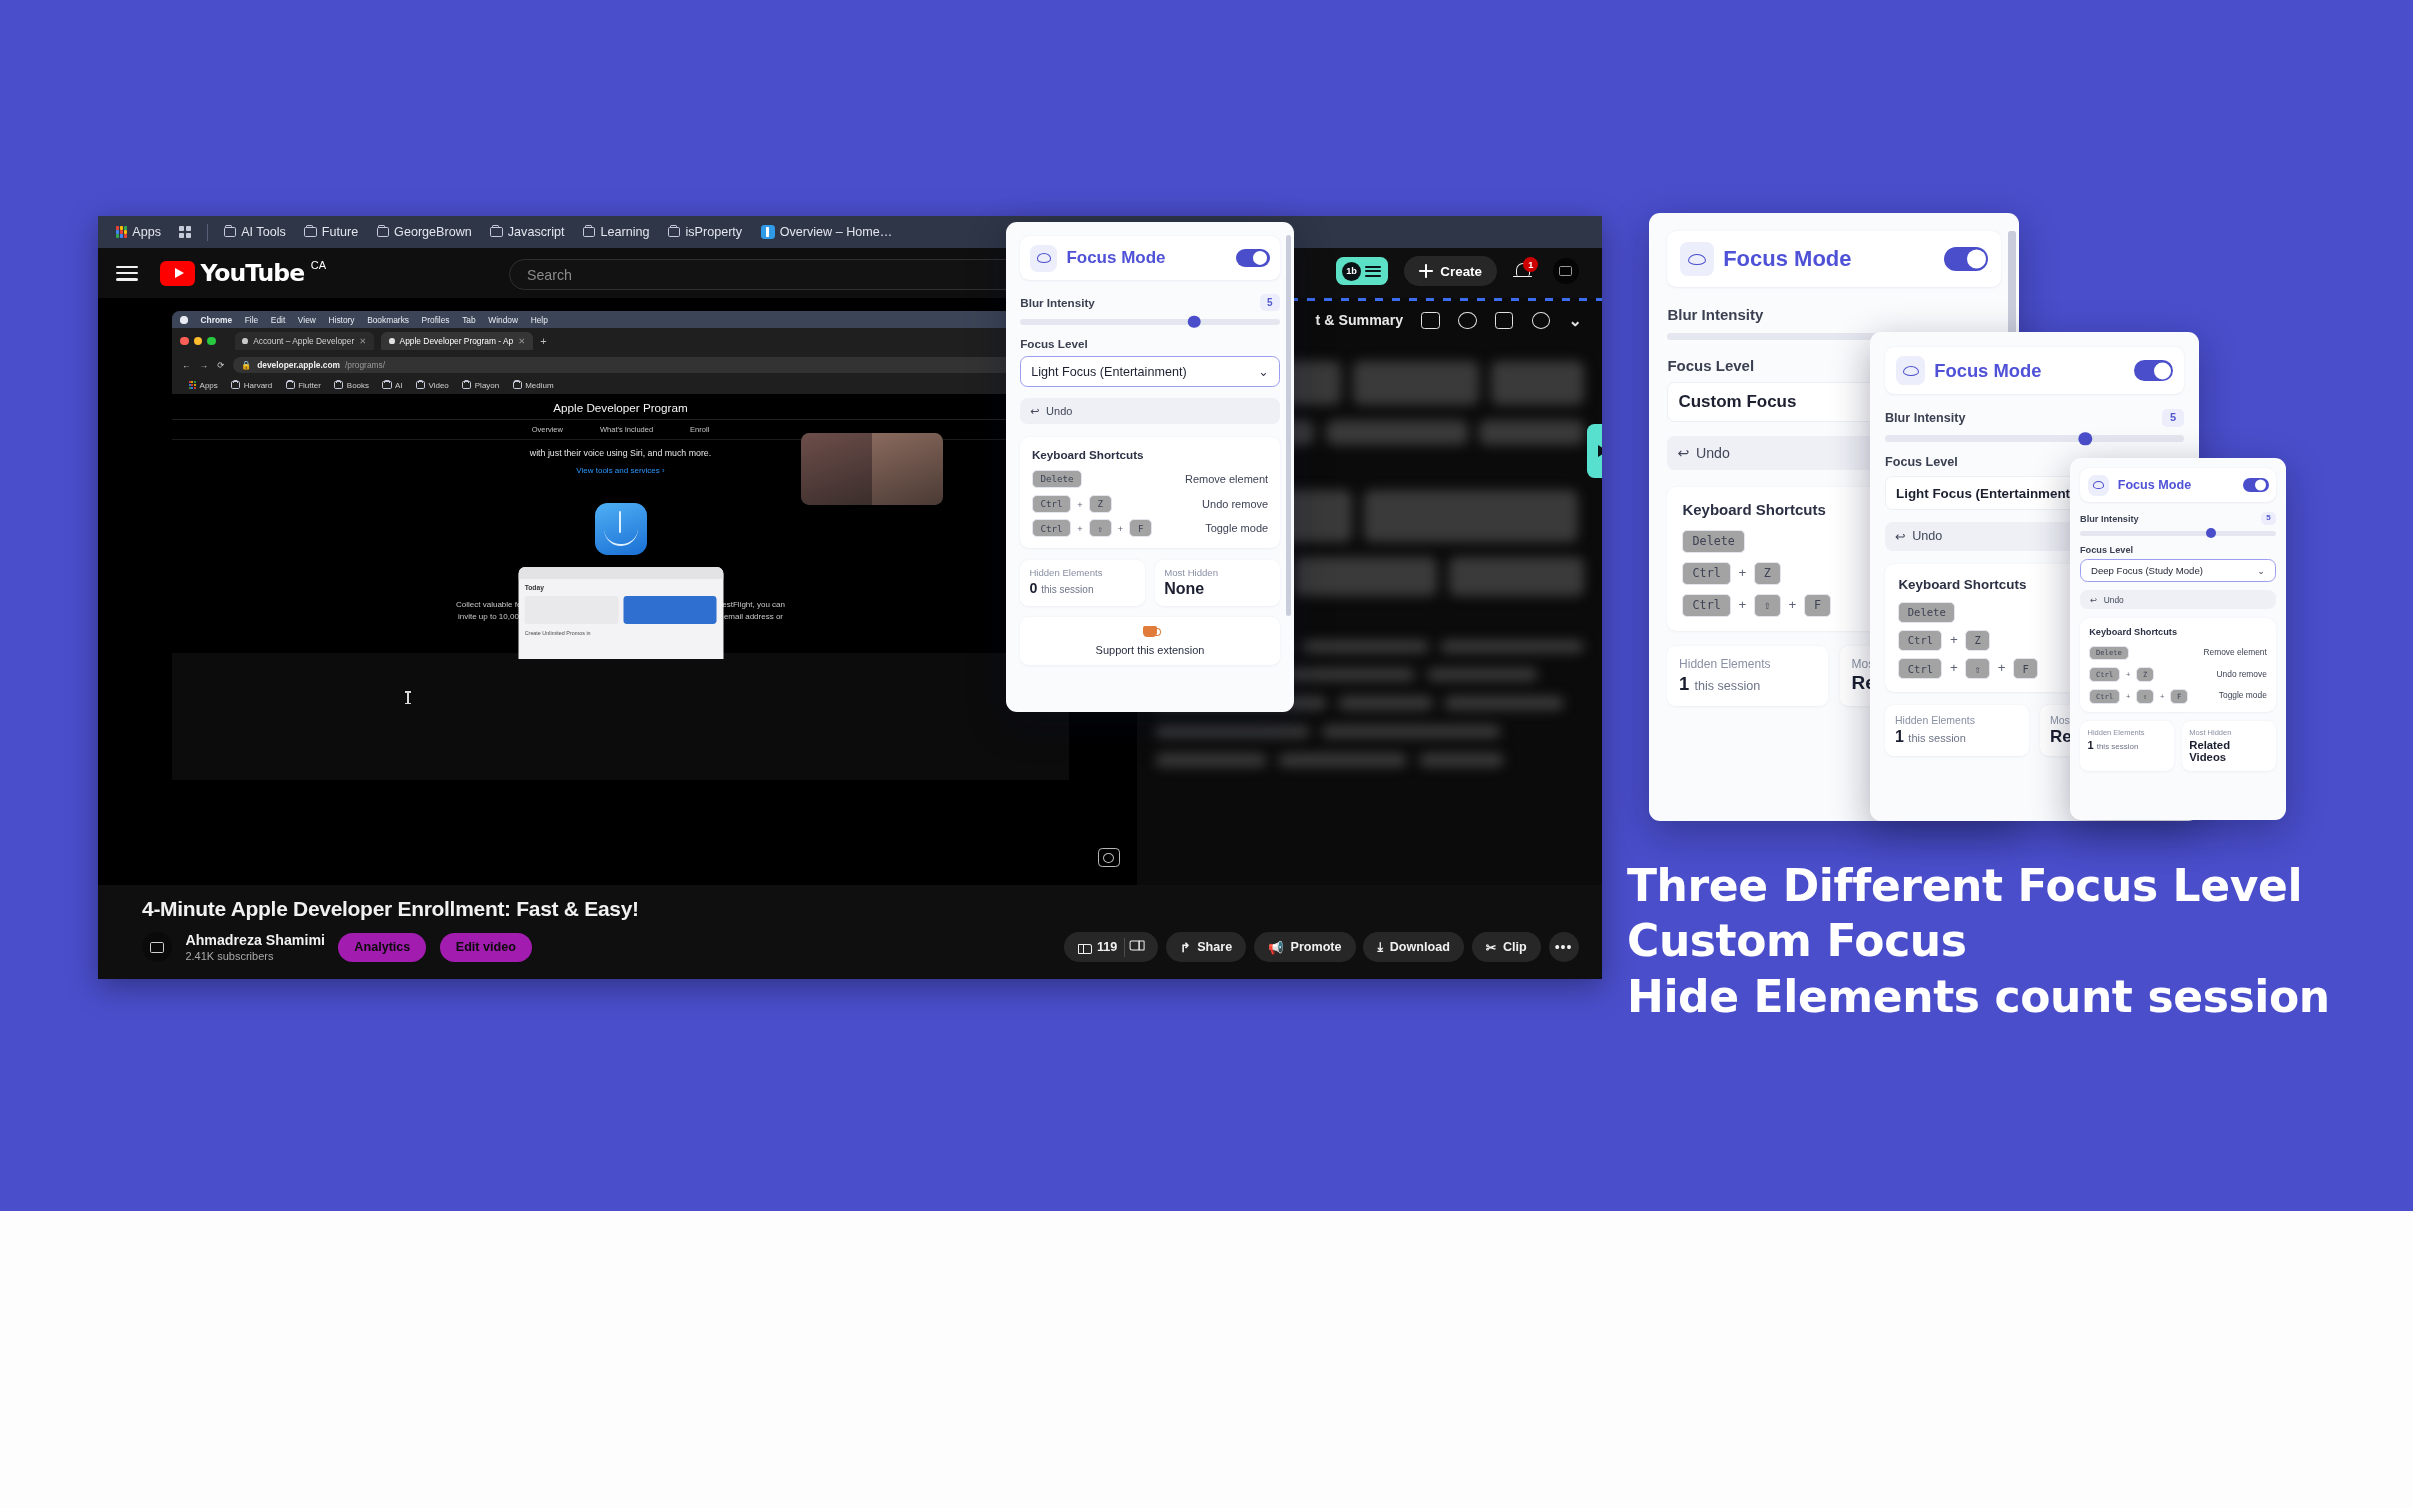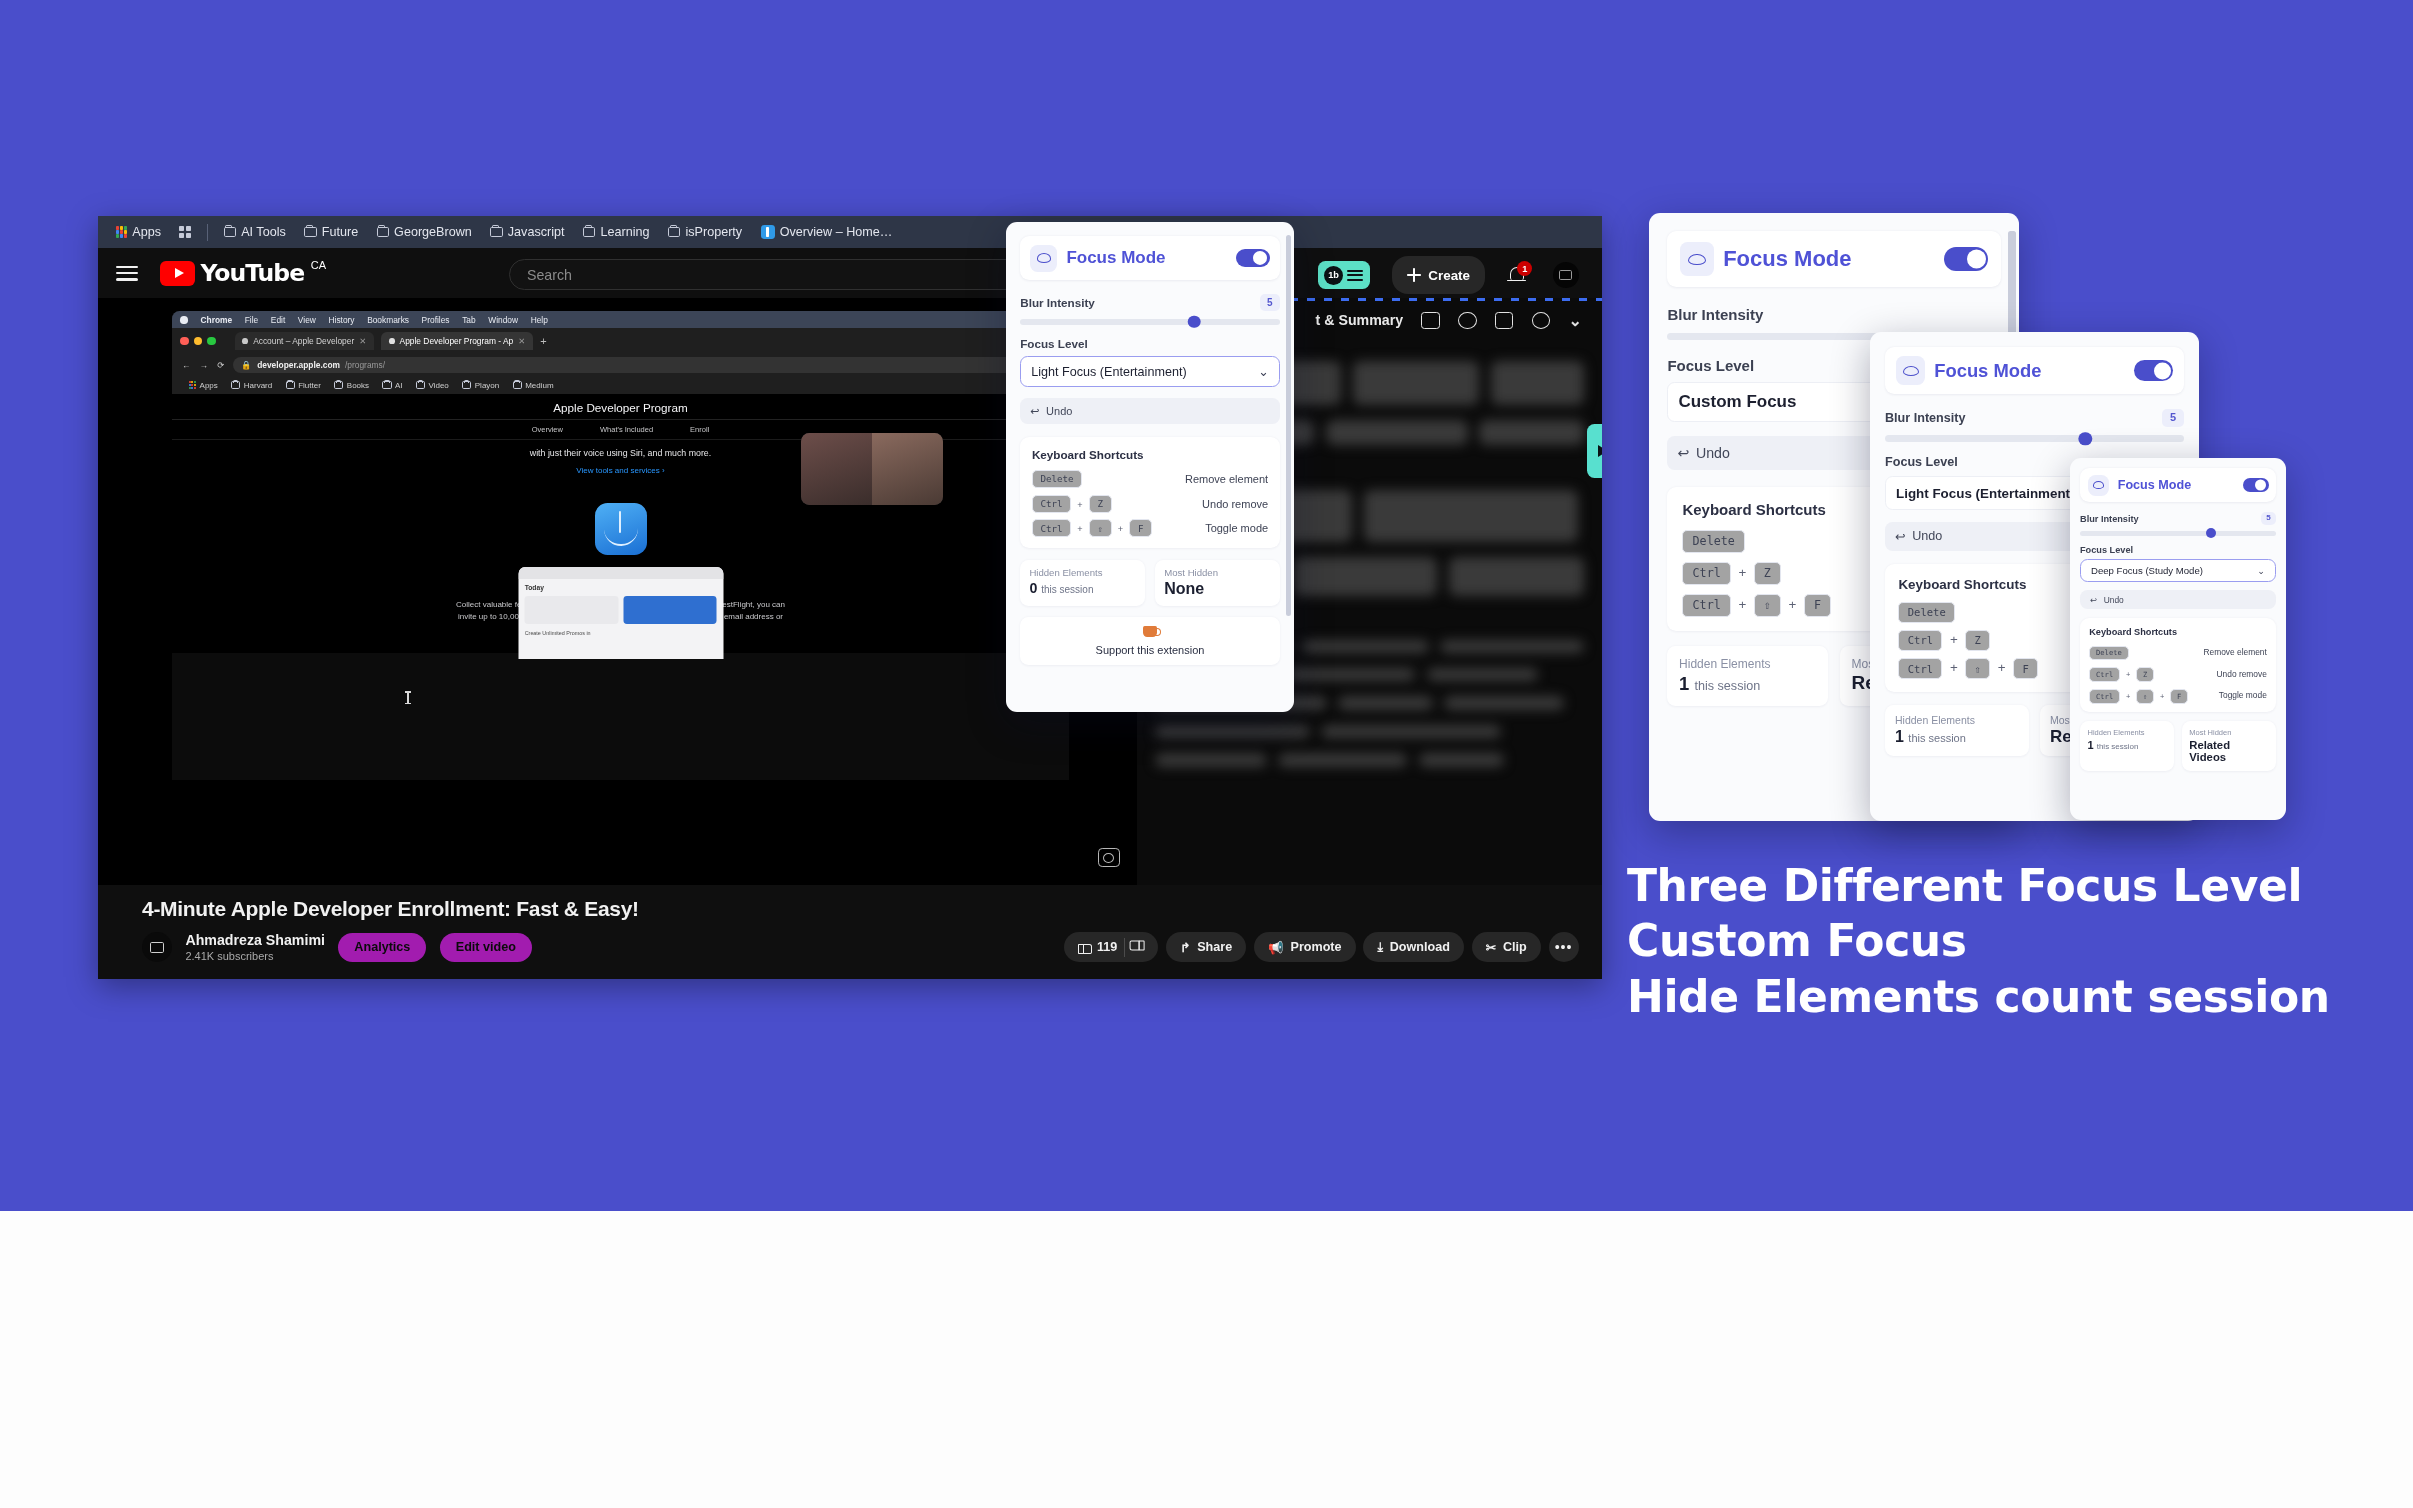--- a/index.html
+++ b/index.html
@@ -62,26 +62,26 @@
   .yt-logo { display:flex; align-items:flex-start; gap:5px; }
   .yt-play { width:35px; height:25px; background:#ff0000; border-radius:5.9px; display:flex; align-items:center; justify-content:center;}
   .yt-play::after{content:"";border-left:9.2px solid #fff;border-top:5.4px solid transparent;border-bottom:5.4px solid transparent;margin-left:2.5px;}
   .yt-word { color:#fff; font-size:23.5px; font-weight:700; letter-spacing:-1px; line-height:25px; font-family:"DejaVu Sans", sans-serif;}
   .yt-cc { color:#fff; font-size:11px; margin-left:1.7px; margin-top:-1.7px;}
   .yt-search {
     position:absolute; left:411px; top:11px; width:771px; height:31px;
     border:0.8px solid #303030; border-radius:17px; background:#121212;
     display:flex; align-items:center; padding:0 17px; color:#8b8b8b; font-size:14.2px;
   }
-  .yt-right { position:absolute; right:23.5px; top:8.4px; display:flex; align-items:center; gap:22px;padding-left:13px;}
+  .yt-right { position:absolute; right:23.5px; top:8.4px; display:flex; align-items:center; gap:16px;padding-left:13px;}
   .studio-badge { background:#5ce0c6; border-radius:7.5px; width:52px; height:28px; display:flex; align-items:center; gap:4.2px; justify-content:center;}
   .studio-circ { width:19px;height:19px;border-radius:50%;background:#0b1215;color:#fff;font-size:9.2px;display:flex;align-items:center;justify-content:center;font-weight:700;}
   .studio-lines{display:flex;flex-direction:column;gap:2.5px;}
   .studio-lines i{width:16px;height:2px;background:#0b1215;border-radius:1.7px;}
-  .create-btn{background:#272727;border-radius:16px;height:38px;padding:0 15px;display:flex;align-items:center;gap:7.5px;color:#fff;font-size:13.4px;font-weight:600;}
+  .create-btn{background:#272727;border-radius:16px;height:30px;padding:0 15px;display:flex;align-items:center;gap:7.5px;color:#fff;font-size:13.4px;font-weight:600;}
   .plus-ico{position:relative;width:14.2px;height:14.2px;}
   .plus-ico::before,.plus-ico::after{content:"";position:absolute;background:#fff;border-radius:0.8px;}
   .plus-ico::before{left:6px;top:0;width:2px;height:14.2px;}
   .plus-ico::after{top:6px;left:0;height:2px;width:14.2px;}
   .bell-wrap{position:relative;width:23.5px;height:23.5px;}
   .bell{position:absolute;left:2.5px;top:3.4px;width:14.2px;height:12.6px;border:1.7px solid #f1f1f1;border-radius:7.5px 7.5px 2.5px 2.5px;border-bottom:none;}
   .bell::after{content:"";position:absolute;left:-3.4px;top:11.7px;width:19px;height:1.7px;background:#f1f1f1;border-radius:1.7px;}
   .bell-badge{position:absolute;right:-1.7px;top:-2.5px;background:#cc0000;color:#fff;border-radius:7.5px;min-width:15px;height:15px;font-size:9.2px;display:flex;align-items:center;justify-content:center;font-weight:700;}
   .avatar-yt{width:26px;height:26px;border-radius:50%;background:#050505;display:flex;align-items:center;justify-content:center;}
   .avatar-yt i{width:13.4px;height:10px;border:1.3px solid #9a9a9a;border-radius:1.7px;}

